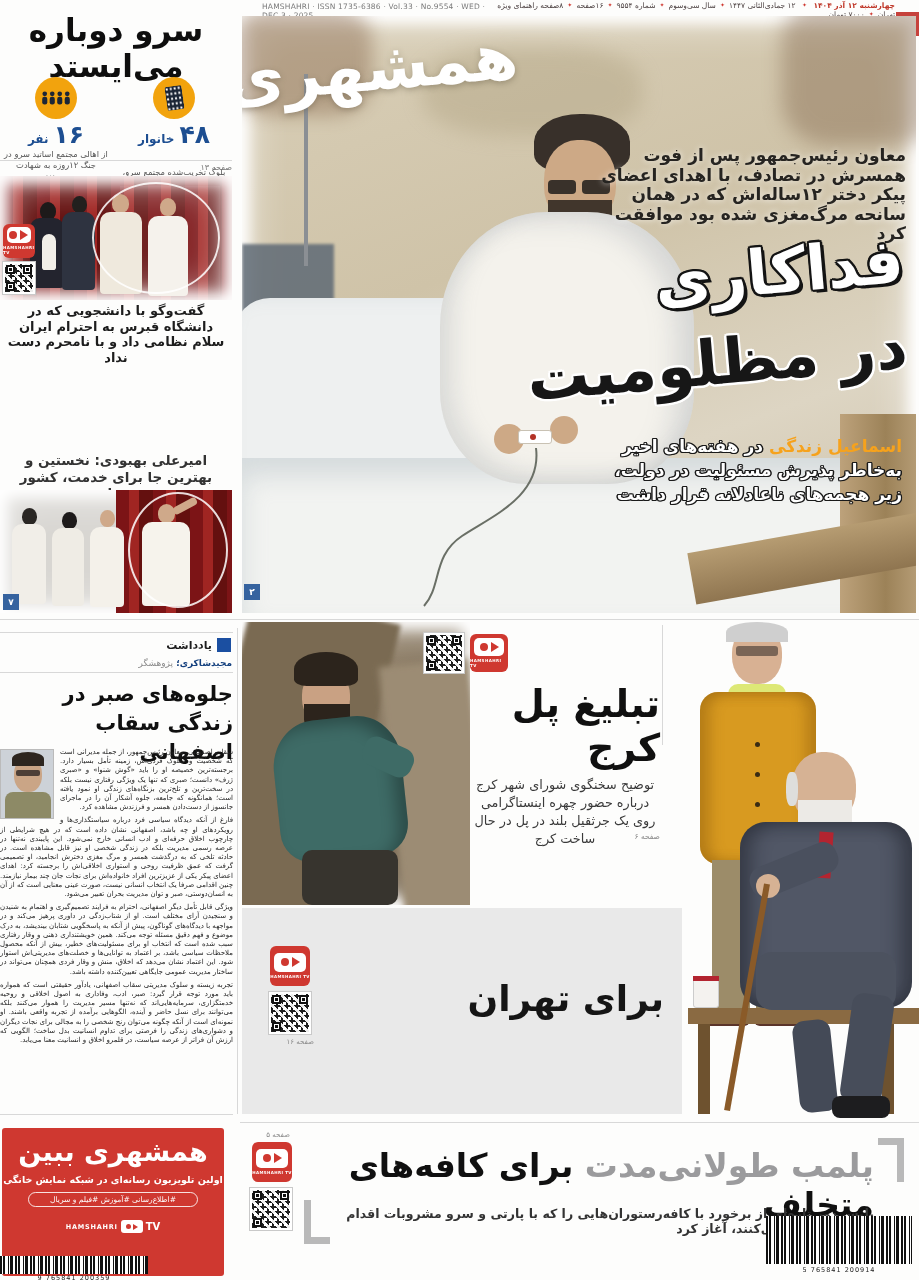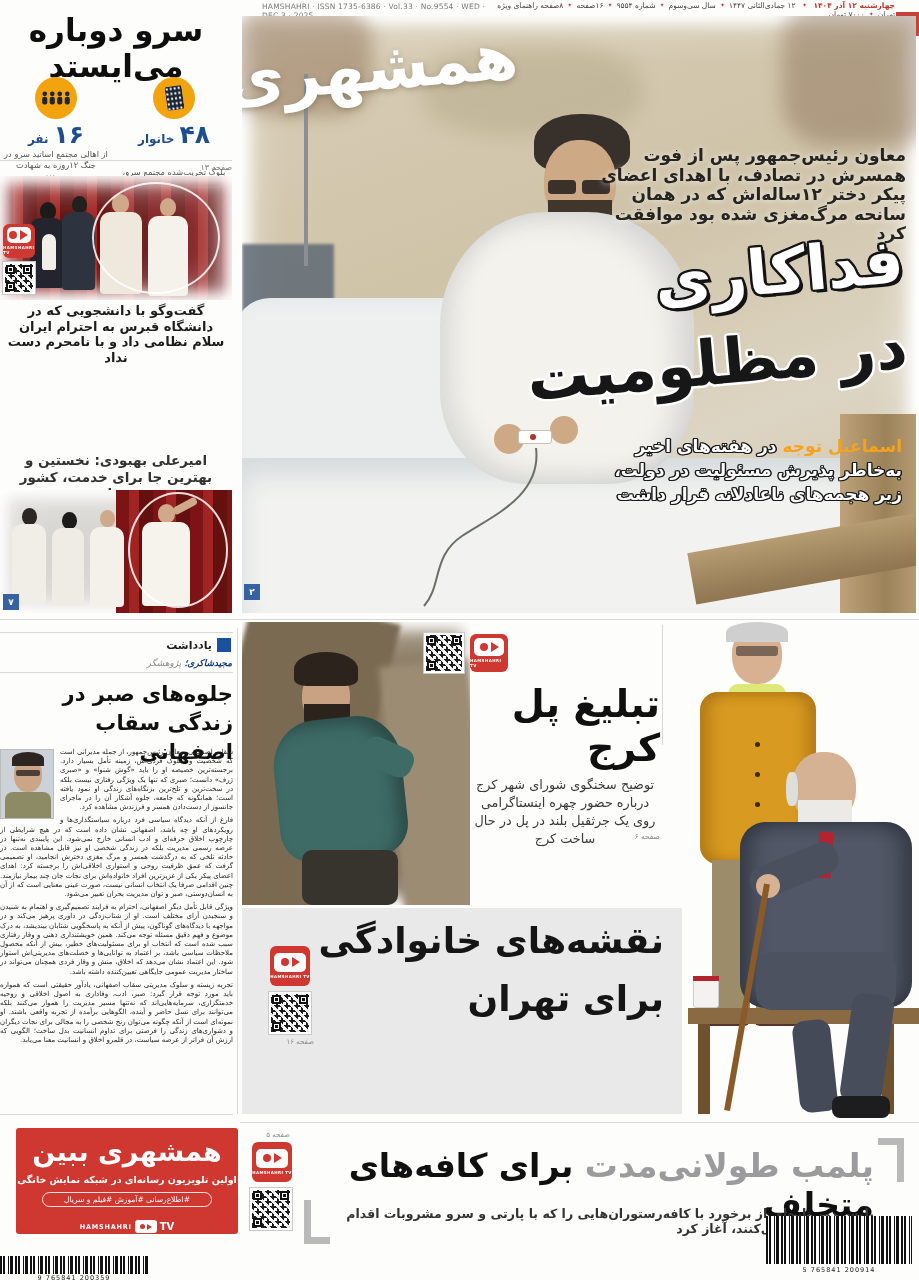--- a/index.html
+++ b/index.html
@@ -188,33 +188,33 @@
     <div class="shape" style="left:448px;top:516px;width:240px;height:52px;background:linear-gradient(180deg,#b69c72,#8f7550);transform:rotate(-10deg);"></div>
 
     <div class="rtl shape b" style="left:10px;top:14px;width:266px;font-size:64px;color:#fff;transform:rotate(-5deg);text-shadow:0 2px 6px rgba(90,80,60,.4);">همشهری</div>
 
     <div class="rtl rgt shape b" style="right:10px;top:130px;width:310px;font-size:17px;line-height:19.5px;color:#262421;text-shadow:0 0 6px rgba(255,255,255,.8);">معاون رئیس‌جمهور پس از فوت همسرش در تصادف، با اهدای اعضای پیکر دختر ۱۲ساله‌اش که در همان سانحه مرگ‌مغزی شده بود موافقت کرد</div>
 
     <div class="rtl rgt shape b outline-dark" style="right:12px;top:226px;width:420px;font-size:62px;transform:rotate(-5deg);">فداکاری</div>
     <div class="rtl rgt shape b outline-light" style="right:8px;top:312px;width:430px;font-size:62px;transform:rotate(-5deg);">در مظلومیت</div>
 
     <div class="rtl rgt shape b" style="right:14px;top:418px;width:320px;font-size:17px;line-height:24px;">
-      <span class="hl-orange outline-sub" style="text-shadow:none;-webkit-text-stroke:0;color:#f6a21c;">اسماعیل توجه</span><span class="outline-sub"> در هفته‌های اخیر به‌خاطر پذیرش مسئولیت در دولت، زیر هجمه‌های ناعادلانه قرار داشت</span>
+      <span class="hl-orange outline-sub" style="text-shadow:none;-webkit-text-stroke:0;color:#f6a21c;">اسماعیل زندگی</span><span class="outline-sub"> در هفته‌های اخیر به‌خاطر پذیرش مسئولیت در دولت، زیر هجمه‌های ناعادلانه قرار داشت</span>
     </div>
     <div class="pgbadge" style="left:2px;top:568px;">۲</div>
   </div>
 
   <div class="hr" style="left:0;top:619px;width:919px;height:1px;"></div>
   <div class="hr" style="left:237px;top:628px;width:1px;height:486px;"></div>
   <div class="hr" style="left:662px;top:625px;width:1px;height:120px;"></div>
 
   <div class="hr" style="left:0;top:632px;width:233px;height:1px;"></div>
   <div class="abs" style="left:217px;top:638px;width:14px;height:14px;background:#1b4fa1;"></div>
   <div class="abs rtl rgt b" style="left:130px;top:639px;width:82px;font-size:11px;color:#1d1d1d;">یادداشت</div>
-  <div class="abs rtl rgt" style="left:60px;top:658px;width:172px;font-size:9px;font-style:italic;">
+  <div class="abs rtl rgt" style="left:60px;top:658px;width:172px;font-size:9px;">
     <span class="b" style="color:#14407e;">مجیدشاکری؛ </span><span style="color:#8a8a8a;">پژوهشگر</span>
   </div>
   <div class="hr" style="left:0;top:672px;width:233px;height:1px;"></div>
   <div class="abs rtl rgt b" style="left:0;top:680px;width:233px;font-size:21px;line-height:29px;color:#101010;">جلوه‌های صبر در زندگی سقاب اصفهانی</div>
   <div class="abs rtl notebody" style="left:0;top:748px;width:233px;height:358px;overflow:hidden;">
     <div class="portrait">
       <div class="shape" style="left:13px;top:8px;width:28px;height:34px;background:#caa586;border-radius:46%;"></div>
       <div class="shape" style="left:11px;top:2px;width:32px;height:14px;background:#2d2620;border-radius:50% 50% 0 0;"></div>
       <div class="shape" style="left:15px;top:20px;width:24px;height:6px;background:rgba(35,30,28,.75);border-radius:2px;"></div>
       <div class="shape" style="left:4px;top:42px;width:46px;height:28px;background:#8d8a66;border-radius:8px 8px 0 0;"></div>
@@ -246,21 +246,20 @@
       <span class="tv-dot"></span>
       <span class="tv-tri"></span>
     </div>
     <div class="tv-txt">HAMSHAHRI TV</div>
   </div>
   <div class="abs rtl rgt b" style="left:480px;top:682px;width:180px;font-size:38px;color:#101010;">تبلیغ پل کرج</div>
   <div class="abs rtl rgt" style="left:470px;top:776px;width:190px;font-size:12.8px;line-height:18px;color:#3a3a3a;text-align:center;">توضیح سخنگوی شورای شهر کرج درباره حضور چهره اینستاگرامی روی یک جرثقیل بلند در پل در حال ساخت کرج</div>
   <div class="abs rtl rgt" style="left:610px;top:832px;width:50px;font-size:7.5px;color:#888;">صفحه ۶</div>
 
   <div class="abs" style="left:242px;top:908px;width:440px;height:206px;background:#e9e9e9;">
-    <div class="rtl rgt b abs" style="right:18px;top:12px;width:400px;font-size:36px;color:#151515;">نقشه‌های خانوادگی</div>
     <div class="rtl rgt b abs" style="right:18px;top:70px;width:400px;font-size:36px;color:#151515;">برای تهران</div>
     <div class="tvlogo" style="left:28px;top:38px;width:40px;height:40px;">
       <div class="tv-pill">
         <span class="tv-dot"></span>
         <span class="tv-tri"></span>
       </div>
       <div class="tv-txt">HAMSHAHRI TV</div>
     </div>
     <div class="qr" style="left:27px;top:84px;width:42px;height:42px;">
       <i class="m" style="left:1px;top:1px;"></i>
@@ -301,21 +300,21 @@
     <div class="shape" style="left:96px;top:252px;width:24px;height:24px;background:#d6b294;border-radius:50%;"></div>
     <div class="shape" style="left:104px;top:262px;width:6px;height:230px;background:#8a5a28;transform:rotate(10deg);transform-origin:top;"></div>
     <div class="shape" style="left:96px;top:330px;width:140px;height:58px;background:#4c525f;border-radius:16px;"></div>
     <div class="shape" style="left:186px;top:372px;width:42px;height:110px;background:#474d5a;border-radius:12px;transform:rotate(8deg);"></div>
     <div class="shape" style="left:136px;top:398px;width:38px;height:92px;background:#40465280;border-radius:12px;transform:rotate(-6deg);background-color:#444a57;"></div>
     <div class="shape" style="left:172px;top:474px;width:58px;height:22px;background:#1d1d1f;border-radius:8px;"></div>
   </div>
 
   <div class="hr" style="left:240px;top:1122px;width:679px;height:1px;"></div>
 
-  <div class="abs" style="left:16px;top:1128px;width:222px;height:106px;background:var(--red);border-radius:3px;">
+  <div class="abs" style="left:2px;top:1128px;width:222px;height:148px;background:var(--red);border-radius:3px;">
     <div class="rtl ctr b abs" style="left:0;top:8px;width:222px;font-size:27px;color:#fff;">همشهری ببین</div>
     <div class="rtl ctr b abs" style="left:0;top:46px;width:222px;font-size:9.5px;color:#fff;">اولین تلویزیون رسانه‌ای در شبکه نمایش خانگی</div>
     <div class="rtl ctr abs" style="left:26px;top:64px;width:170px;font-size:7.5px;color:#fff;border:1px solid rgba(255,255,255,.85);border-radius:8px;padding:2px 4px;">#اطلاع‌رسانی   #آموزش   #فیلم و سریال</div>
     <div class="abs" style="left:0;top:92px;width:222px;display:flex;align-items:center;justify-content:center;gap:3px;">
       <span style="color:#fff;font-size:6.5px;font-weight:bold;letter-spacing:.8px;">HAMSHAHRI</span>
       <span style="display:inline-flex;align-items:center;justify-content:center;gap:2px;background:#fff;border-radius:3px;width:22px;height:13px;">
         <i style="width:5px;height:5px;border-radius:50%;background:var(--red);"></i>
         <i style="width:0;height:0;border-left:5px solid var(--red);border-top:3px solid transparent;border-bottom:3px solid transparent;"></i>
       </span>
       <span style="color:#fff;font-size:10px;font-weight:bold;">TV</span>

